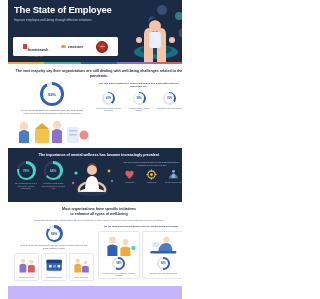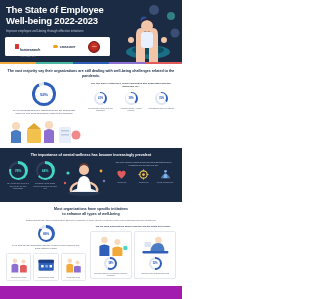--- a/index.html
+++ b/index.html
@@ -2,21 +2,21 @@
 <html><head>
 <meta charset="utf-8">
 <style>
   * { box-sizing: border-box; margin: 0; padding: 0; }
   html, body {
     width: 182px; height: 299px;
     font-family: "Liberation Sans", sans-serif;
     background: #ffffff;
     overflow: hidden;
   }
-  #poster { width: 182px; height: 299px; position: relative; background:#a21caf; }
+  #poster { width: 182px; height: 299px; position: relative; background:#c4b5fd;margin-left:8px; }
 
   
   .header {
     position: relative;
     background: #1c2b44;
     height: 62px;
     padding: 5px 6px 0 6px;
     overflow: hidden;
   }
   .hdr-title {
@@ -163,21 +163,20 @@
   svg { display:block; }
 </style>
 </head>
 <body>
 
 <div id="poster">
 
   <div class="header">
     <div class="hdr-title">
       <span>The State of Employee</span><br>
-      <span>Well-being 2022-2023</span>
     </div>
     <div class="hdr-sub">Improve employee well-being through effective initiatives</div>
 
     <div class="logo-bar">
       <div class="logo">
         <div class="logo-mark-red"></div>
         <div>
           <span class="logo-txt">hcmresearch</span>
           <span class="logo-sub">HCM RESEARCH</span>
         </div>

